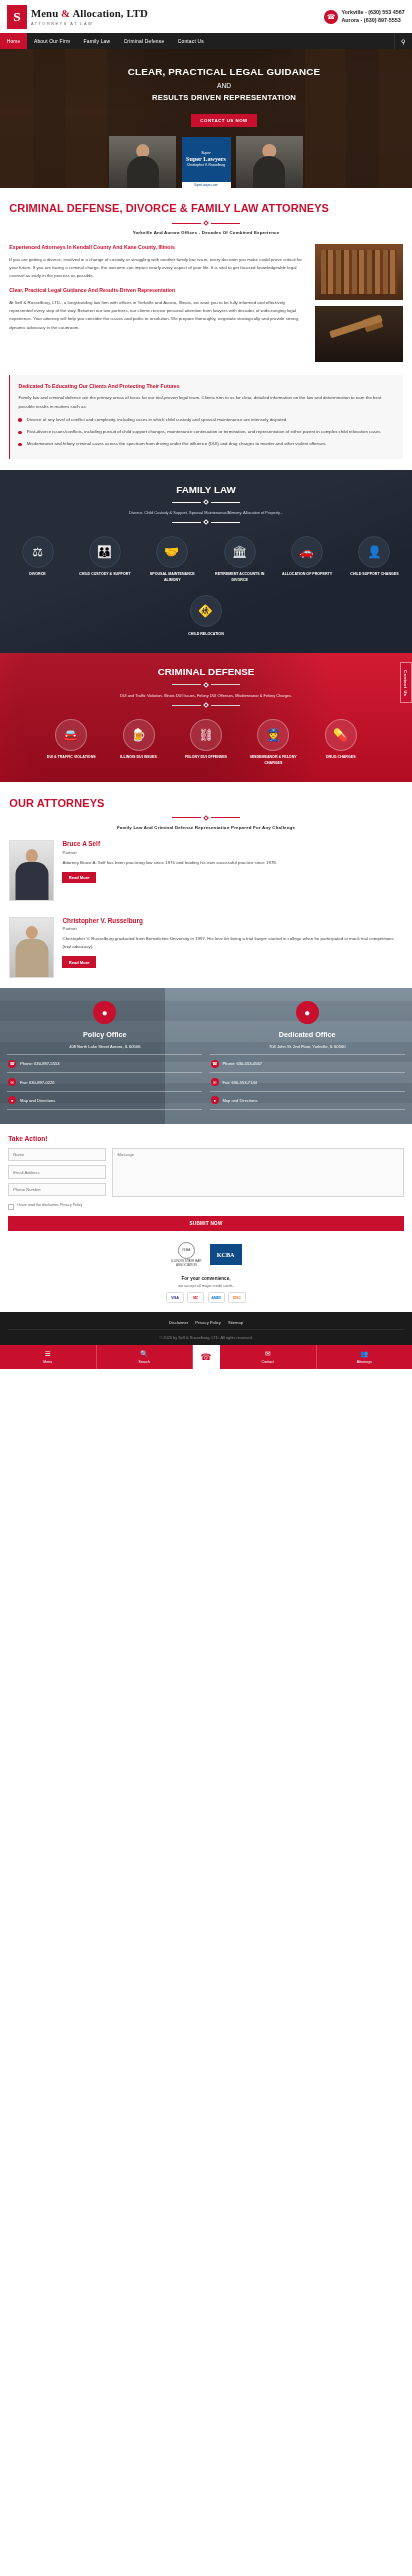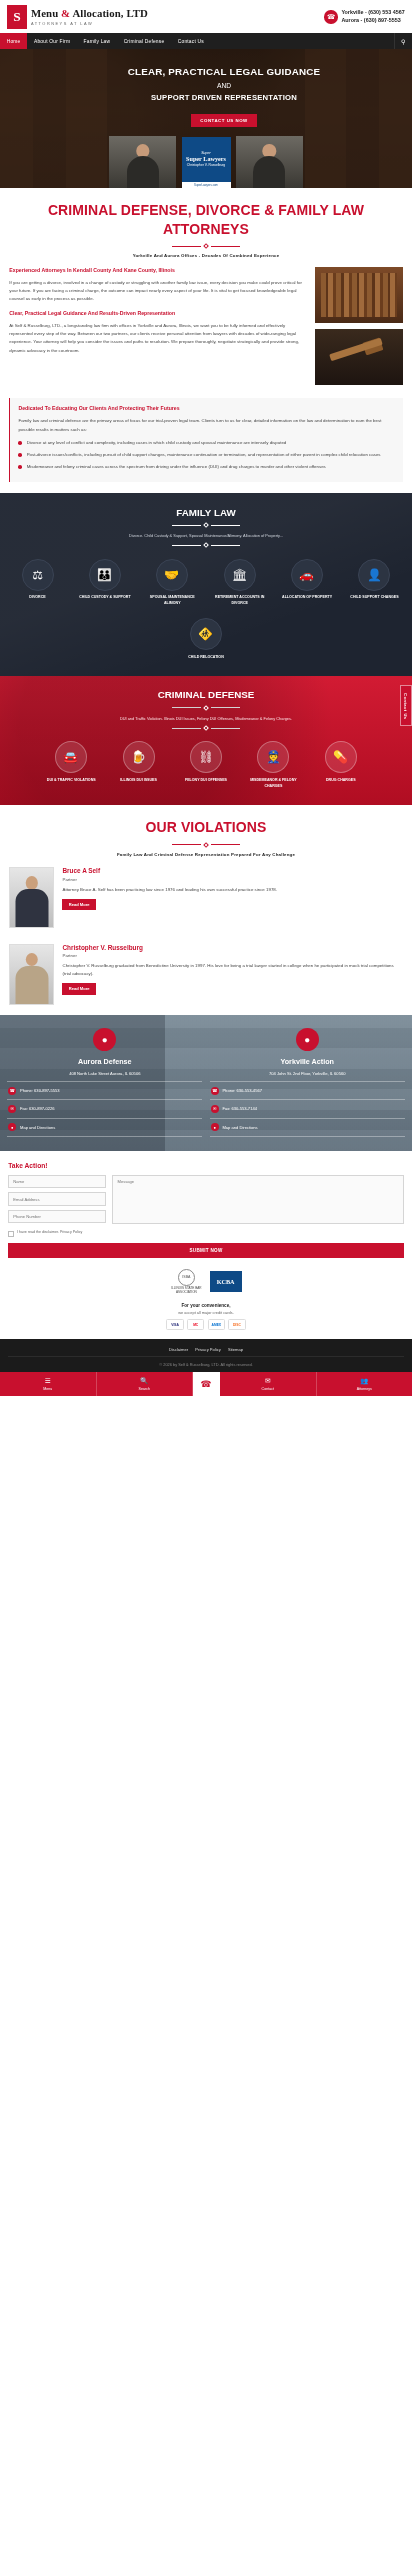--- a/index.html
+++ b/index.html
@@ -118,21 +118,21 @@
   .badge-name { font-size: 3.3px; margin-top: 1.5px; line-height: 1.3; }
   .badge-foot {
     font-size: 2.8px; background: #fff; color: #0e4a86; width: 49px;
     text-align: center; padding: 1px 0;
   }
   .badge-wrap { display: flex; flex-direction: column; align-items: center; }
 
   
   .sec { padding: 13.4px 9.3px 5.2px 9.3px; }
   .sec-title {
-    text-align: center; color: #c8102e; font-size: 14px; font-weight: bold;
+    color: #c8102e; font-size: 11px; font-weight: bold;
     line-height: 1.35; letter-spacing: 0.1px;
   }
   .sec-sub {
     text-align: center; color: #222; font-size: 4.4px; margin-top: 5.2px;
     letter-spacing: 0.2px; font-weight: bold;
   }
   .divider {
     display: flex; align-items: center; justify-content: center; gap: 3.1px; margin: 5.2px 0 2.1px;
   }
   .divider .line { width: 29px; height: 0.5px; background: #c8102e; }
@@ -391,21 +391,21 @@
     <div class="spacer"></div>
     <div class="search-btn">⚲</div>
   </div>
 
   <div class="hero">
     <div class="hero-bg-cols"></div>
     <div class="hero-overlay"></div>
     <div class="hero-inner">
       <div class="hero-h1">CLEAR, PRACTICAL LEGAL GUIDANCE</div>
       <div class="hero-and">AND</div>
-      <div class="hero-h2">SUPPORT DRIVEN REPRESENTATION</div>
+      <div class="hero-h2">RESULTS DRIVEN REPRESENTATION</div>
       <button class="hero-cta">CONTACT US NOW</button>
     </div>
     <div class="hero-people">
       <div class="atty-photo"></div>
       <div class="badge-wrap">
         <div class="badge">
           <div class="badge-top">Super</div>
           <div class="badge-main">Super Lawyers</div>
           <div class="badge-name">Christopher V. Russelburg</div>
         </div>
@@ -526,21 +526,21 @@
         <div class="icon-label">MISDEMEANOR &amp; FELONY CHARGES</div>
       </div>
       <div class="icon-cell">
         <div class="crim-circle">💊</div>
         <div class="icon-label">DRUG CHARGES</div>
       </div>
     </div>
   </div>
 
   <div class="sec">
-    <div class="sec-title">OUR VIOLATIONS</div>
+    <div class="sec-title">OUR ATTORNEYS</div>
     <div class="divider">
       <span class="line"></span>
         <span class="dot"></span>
         <span class="line"></span>
     </div>
     <div class="sec-sub">Family Law And Criminal Defense Representation  Prepared For Any Challenge</div>
   </div>
 
   <div class="atty-card">
     <div class="atty-thumb">
@@ -566,39 +566,39 @@
       <div class="atty-bio">Christopher V. Russelburg graduated from Benedictine University in 1997. His love for being a trial lawyer started in college when he participated in mock trial competitions (trial advocacy).</div>
       <button class="read-more">Read More</button>
     </div>
   </div>
 
   <div class="offices">
     <div class="offices-grid">
 
       <div class="office-col">
         <div class="pin">●</div>
-        <div class="office-name">Aurora Defense</div>
+        <div class="office-name">Policy Office</div>
         <div class="office-addr">408 North Lake Street Aurora, IL 60506</div>
         <div class="office-line">
           <span class="mini-ico">☎</span>
           <span>Phone: 630-897-5553</span>
         </div>
         <div class="office-line">
           <span class="mini-ico">✉</span>
           <span>Fax: 630-897-0226</span>
         </div>
         <div class="office-line">
           <span class="mini-ico">●</span>
           <span>Map and Directions</span>
         </div>
       </div>
 
       <div class="office-col">
         <div class="pin">●</div>
-        <div class="office-name">Yorkville Action</div>
+        <div class="office-name">Dedicated Office</div>
         <div class="office-addr">704 John St. 2nd Floor, Yorkville, IL 60560</div>
         <div class="office-line">
           <span class="mini-ico">☎</span>
           <span>Phone: 630-553-4567</span>
         </div>
         <div class="office-line">
           <span class="mini-ico">✉</span>
           <span>Fax: 630-553-7144</span>
         </div>
         <div class="office-line">

